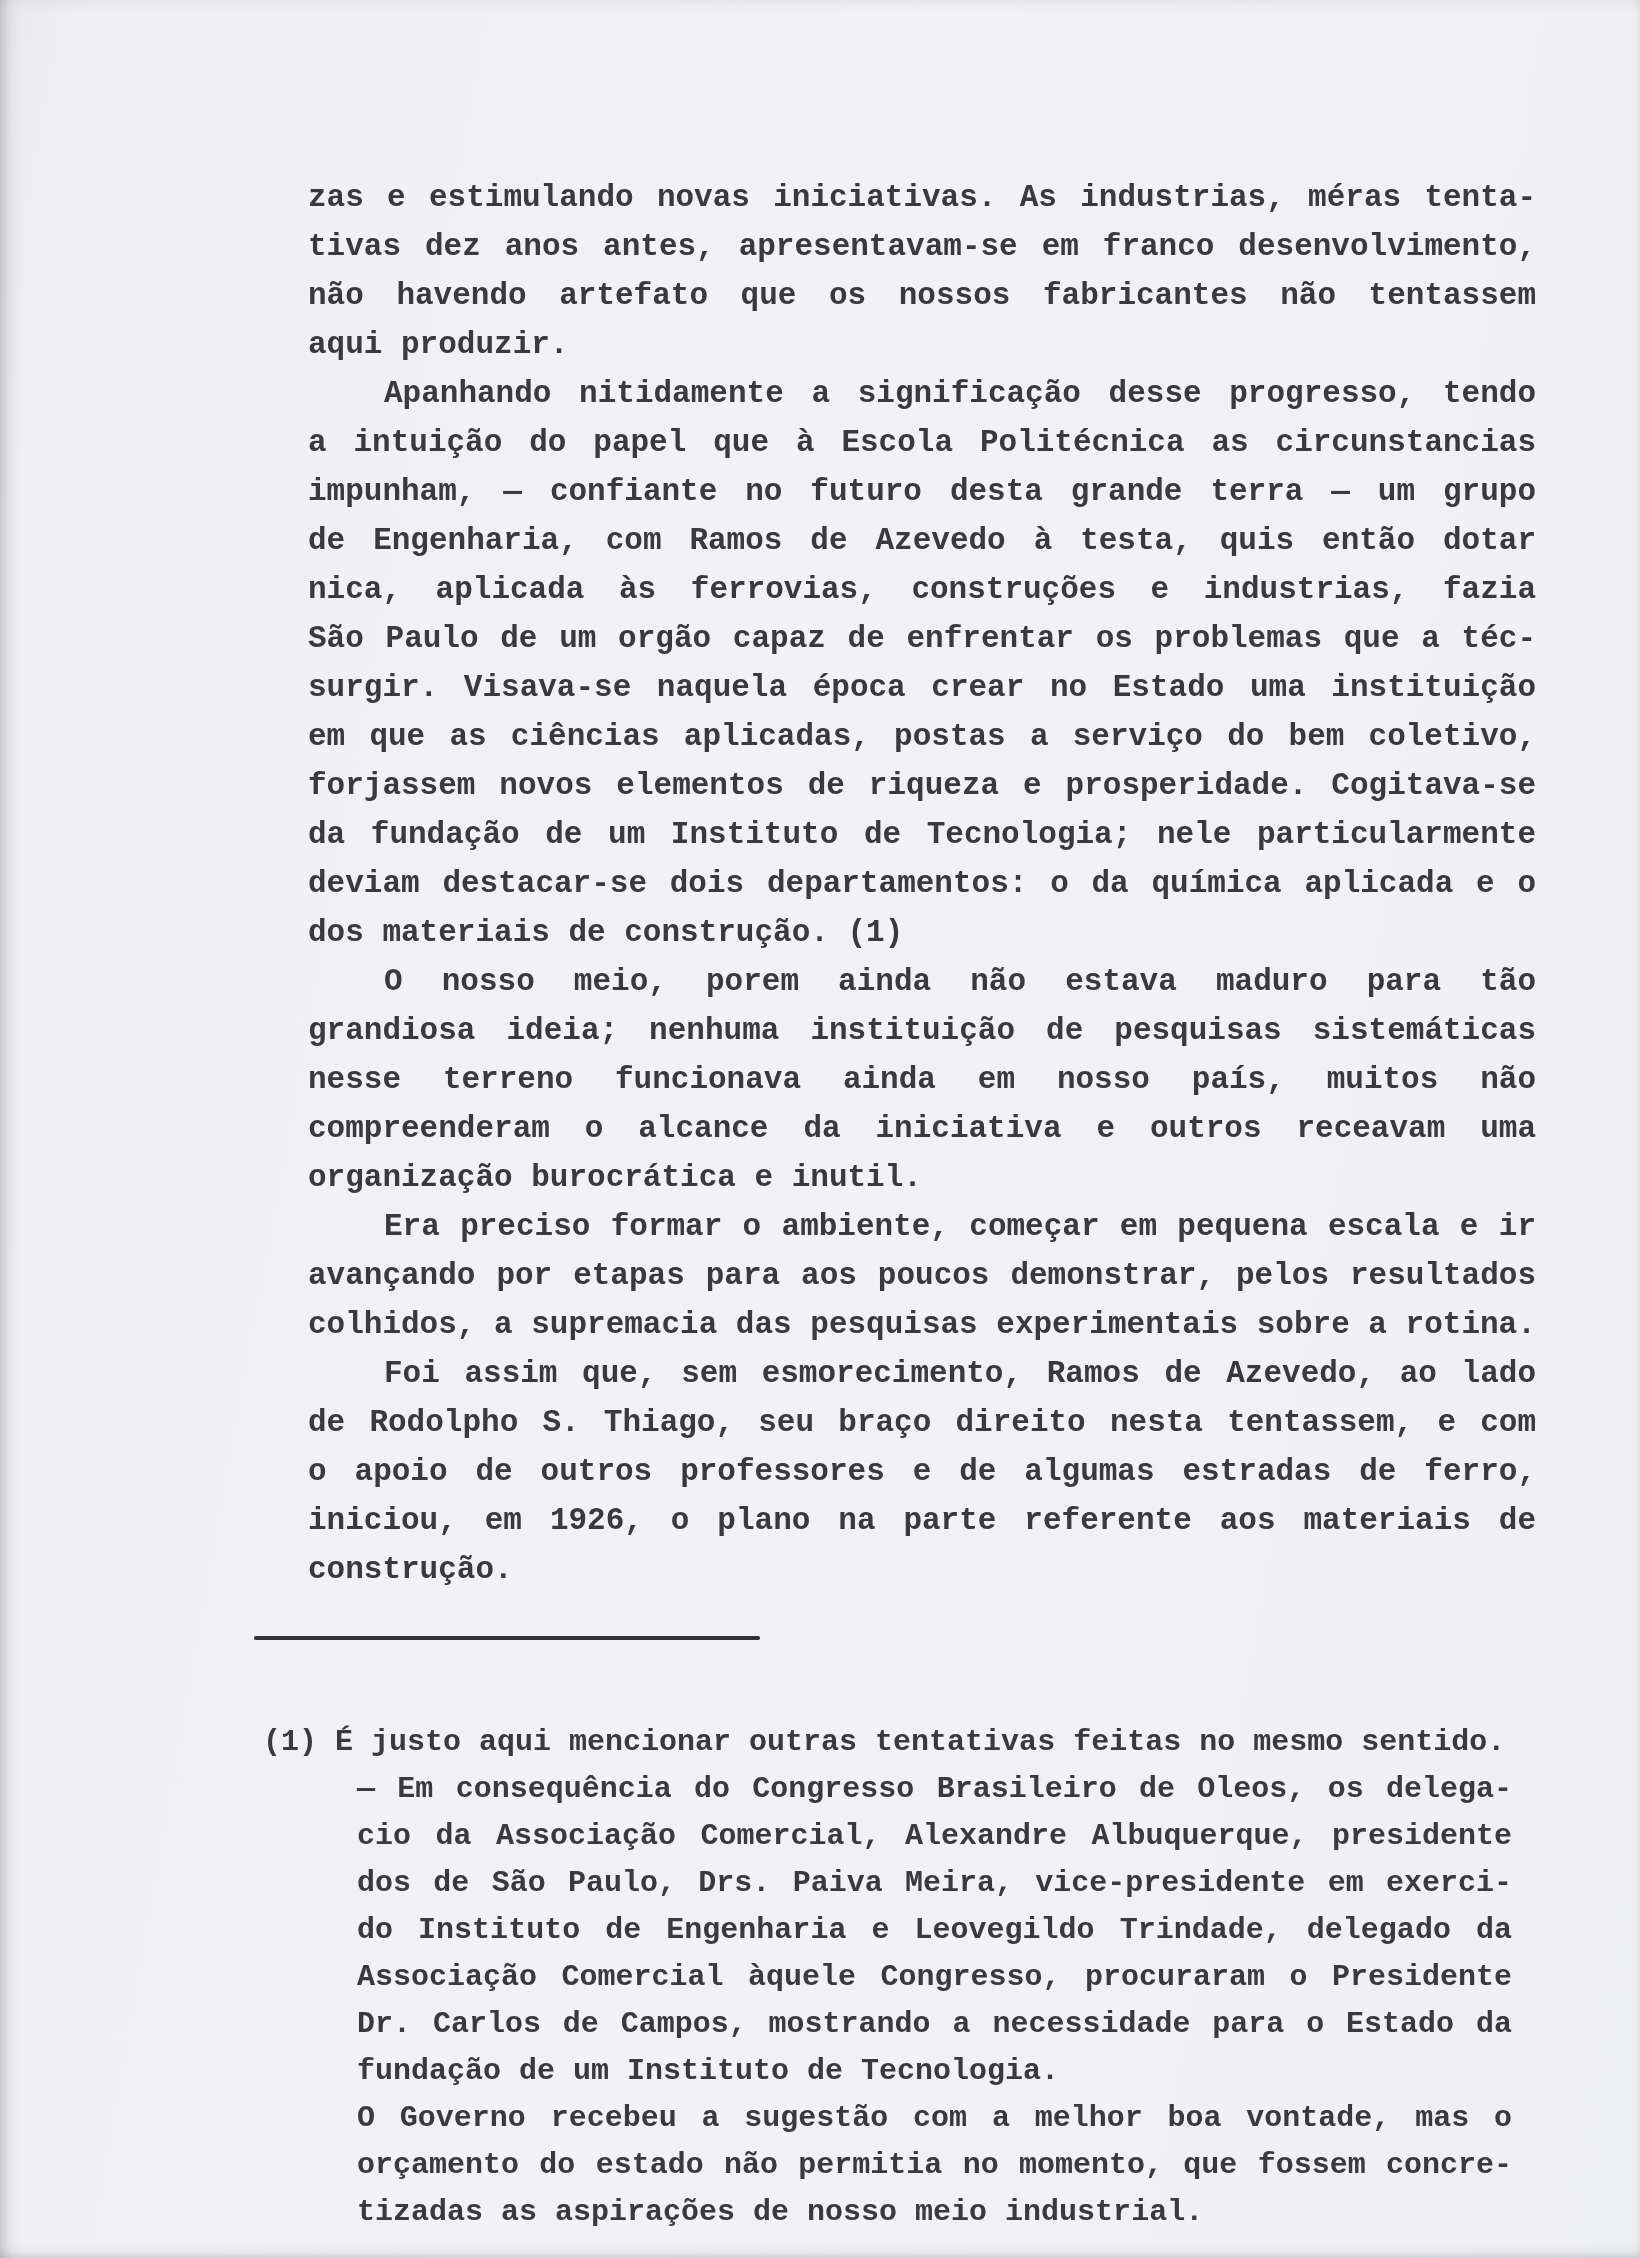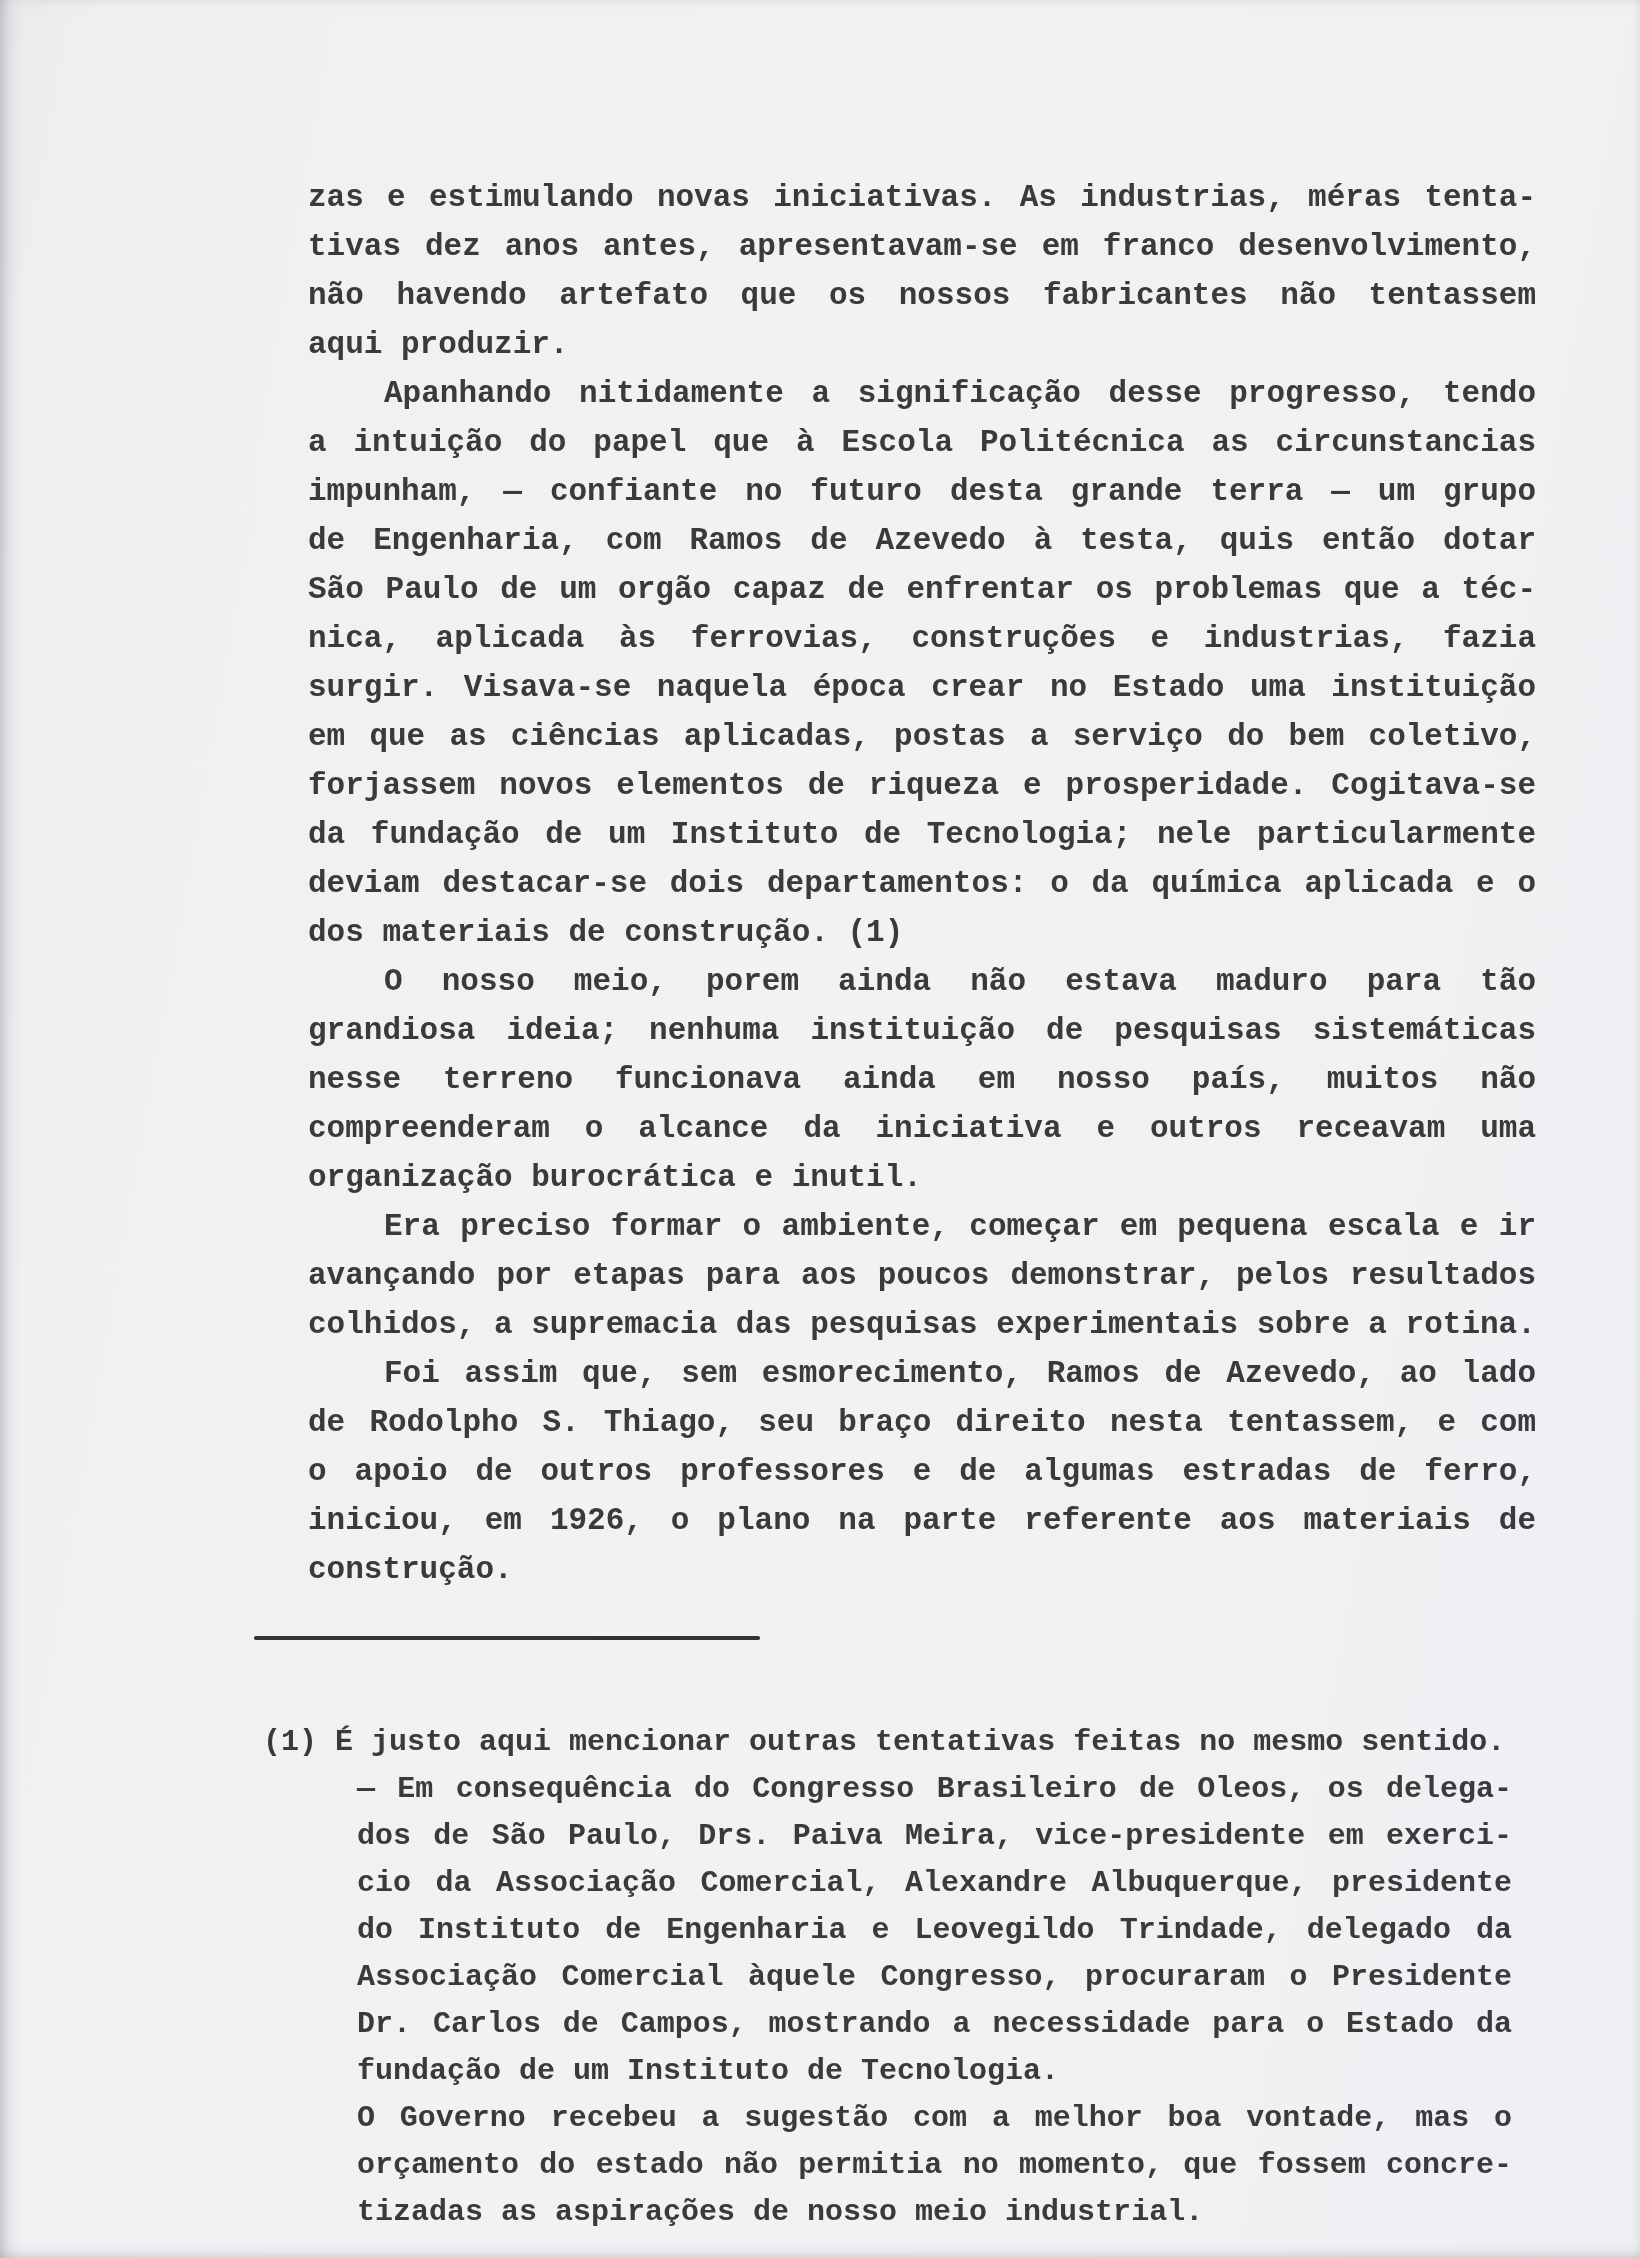--- a/index.html
+++ b/index.html
@@ -59,22 +59,22 @@
         <div class="line j">zas e estimulando novas iniciativas. As industrias, méras tenta-</div>
         <div class="line j">tivas dez anos antes, apresentavam-se em franco desenvolvimento,</div>
         <div class="line j">não havendo artefato que os nossos fabricantes não tentassem</div>
         <div class="line">aqui produzir.</div>
       </section>
       <section>
         <div class="line j ind">Apanhando nitidamente a significação desse progresso, tendo</div>
         <div class="line j">a intuição do papel que à Escola Politécnica as circunstancias</div>
         <div class="line j">impunham, — confiante no futuro desta grande terra — um grupo</div>
         <div class="line j">de Engenharia, com Ramos de Azevedo à testa, quis então dotar</div>
+        <div class="line j">nica, aplicada às ferrovias, construções e industrias, fazia</div>
         <div class="line j">São Paulo de um orgão capaz de enfrentar os problemas que a téc-</div>
-        <div class="line j">nica, aplicada às ferrovias, construções e industrias, fazia</div>
         <div class="line j">surgir. Visava-se naquela época crear no Estado uma instituição</div>
         <div class="line j">em que as ciências aplicadas, postas a serviço do bem coletivo,</div>
         <div class="line j">forjassem novos elementos de riqueza e prosperidade. Cogitava-se</div>
         <div class="line j">da fundação de um Instituto de Tecnologia; nele particularmente</div>
         <div class="line j">deviam destacar-se dois departamentos: o da química aplicada e o</div>
         <div class="line">dos materiais de construção. (1)</div>
       </section>
       <section>
         <div class="line j ind">O nosso meio, porem ainda não estava maduro para tão</div>
         <div class="line j">grandiosa ideia; nenhuma instituição de pesquisas sistemáticas</div>
@@ -92,22 +92,22 @@
         <div class="line j">de Rodolpho S. Thiago, seu braço direito nesta tentassem, e com</div>
         <div class="line j">o apoio de outros professores e de algumas estradas de ferro,</div>
         <div class="line j">iniciou, em 1926, o plano na parte referente aos materiais de</div>
         <div class="line">construção.</div>
       </section>
     </div>
   <div class="fn-divider"></div>
   <div class="footnote" id="footnote">
       <div class="fn-line">(1) É justo aqui mencionar outras tentativas feitas no mesmo sentido.</div>
       <div class="fn-line j body">— Em consequência do Congresso Brasileiro de Oleos, os delega-</div>
+      <div class="fn-line j body">cio da Associação Comercial, Alexandre Albuquerque, presidente</div>
       <div class="fn-line j body">dos de São Paulo, Drs. Paiva Meira, vice-presidente em exerci-</div>
-      <div class="fn-line j body">cio da Associação Comercial, Alexandre Albuquerque, presidente</div>
       <div class="fn-line j body">do Instituto de Engenharia e Leovegildo Trindade, delegado da</div>
       <div class="fn-line j body">Associação Comercial àquele Congresso, procuraram o Presidente</div>
       <div class="fn-line j body">Dr. Carlos de Campos, mostrando a necessidade para o Estado da</div>
       <div class="fn-line body">fundação de um Instituto de Tecnologia.</div>
       <div class="fn-line j body">O Governo recebeu a sugestão com a melhor boa vontade, mas o</div>
       <div class="fn-line j body">orçamento do estado não permitia no momento, que fossem concre-</div>
       <div class="fn-line body">tizadas as aspirações de nosso meio industrial.</div>
     </div>
 </div>
 

